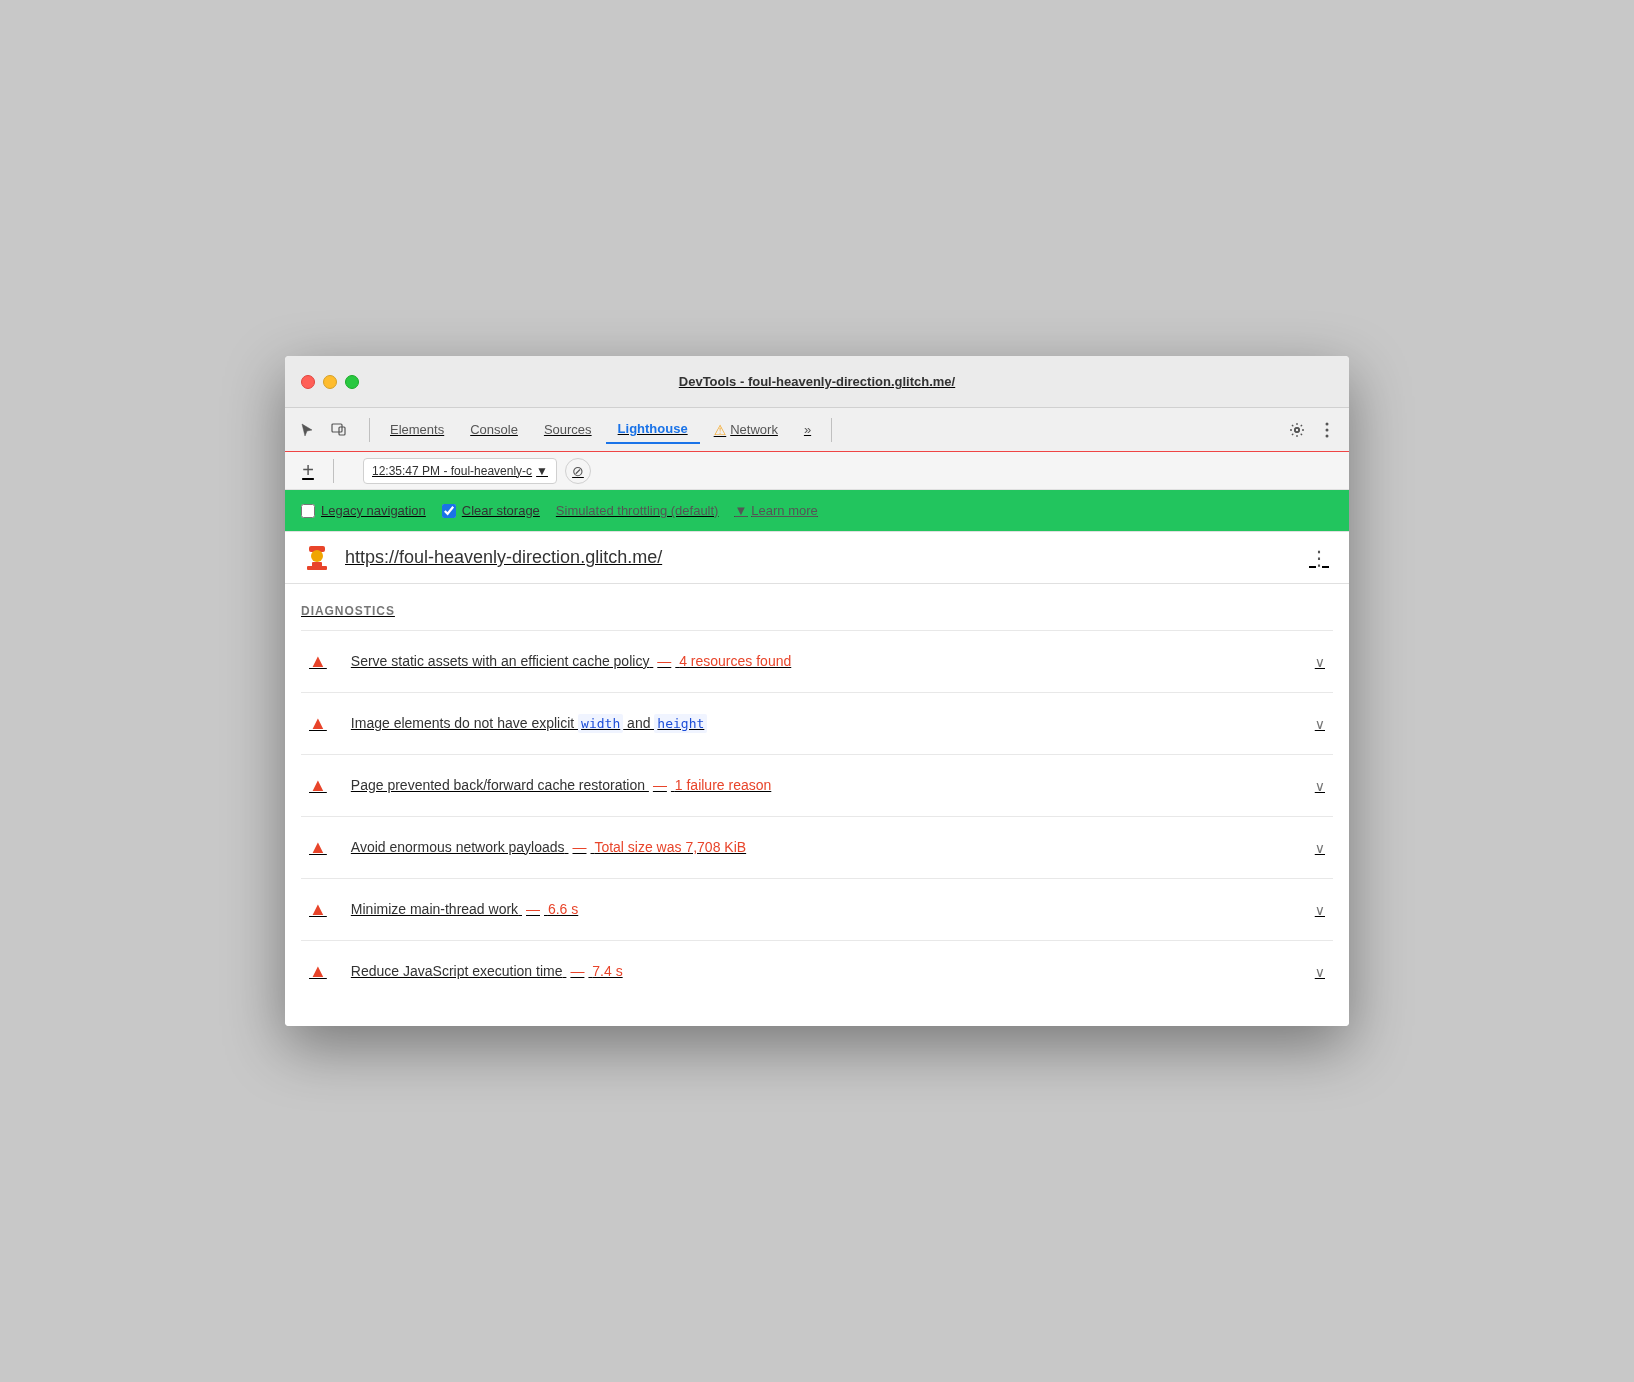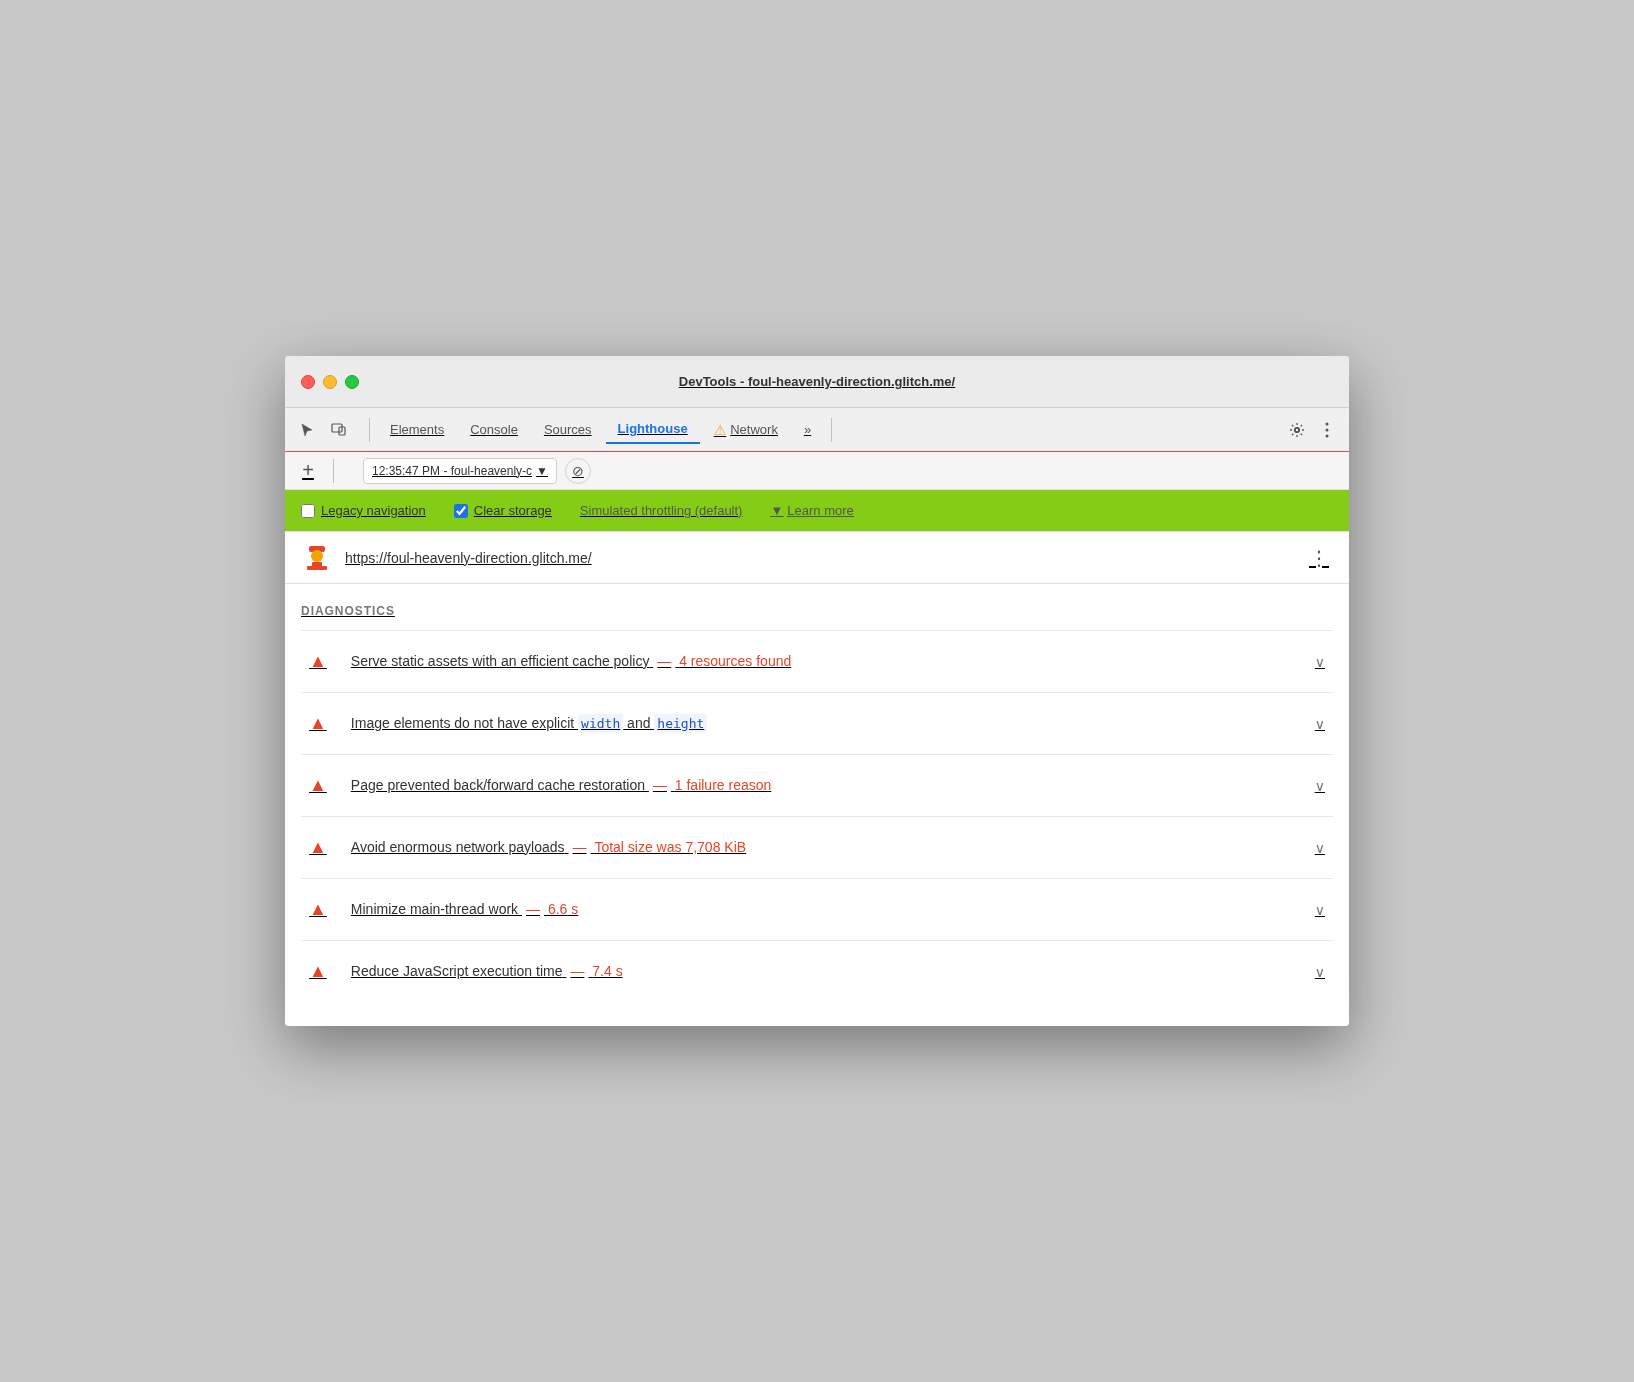--- a/index.html
+++ b/index.html
@@ -174,27 +174,27 @@
       cursor: pointer;
       display: flex;
       align-items: center;
       justify-content: center;
       color: #555;
       font-size: 14px;
     }
 
     
     .options-bar {
-      background: #84cc16;
+      background: #22c55e;
       border-bottom: 1px solid #e0e0e0;
       height: 42px;
       display: flex;
       align-items: center;
       padding: 0 16px;
-      gap: 28px;
+      gap: 16px;
     }
 
     .checkbox-label {
       display: flex;
       align-items: center;
       gap: 6px;
       font-size: 13px;
       color: #333;
       cursor: pointer;
     }
@@ -238,21 +238,21 @@
 
     .lighthouse-icon {
       width: 32px;
       height: 32px;
       display: flex;
       align-items: center;
       justify-content: center;
     }
 
     .url-text {
-      font-size: 14px;
+      font-size: 18px;
       color: #333;
       flex: 1;
     }
 
     .more-btn {
       width: 28px;
       height: 28px;
       border: none;
       background: none;
       cursor: pointer;

